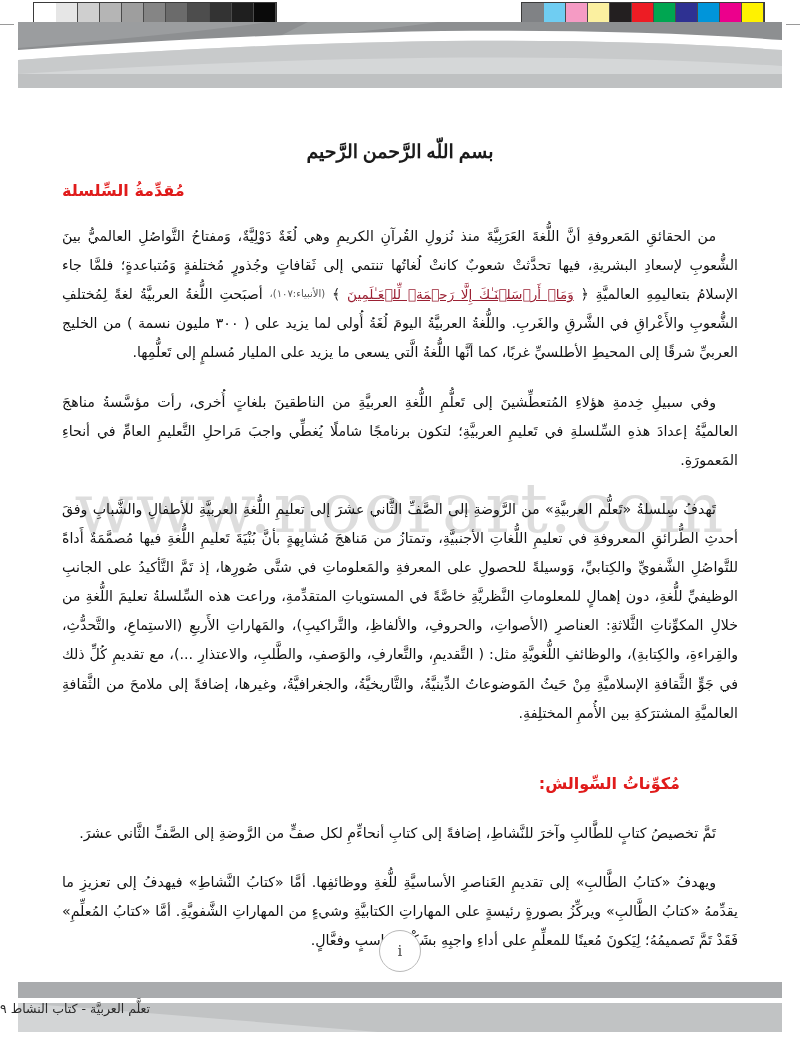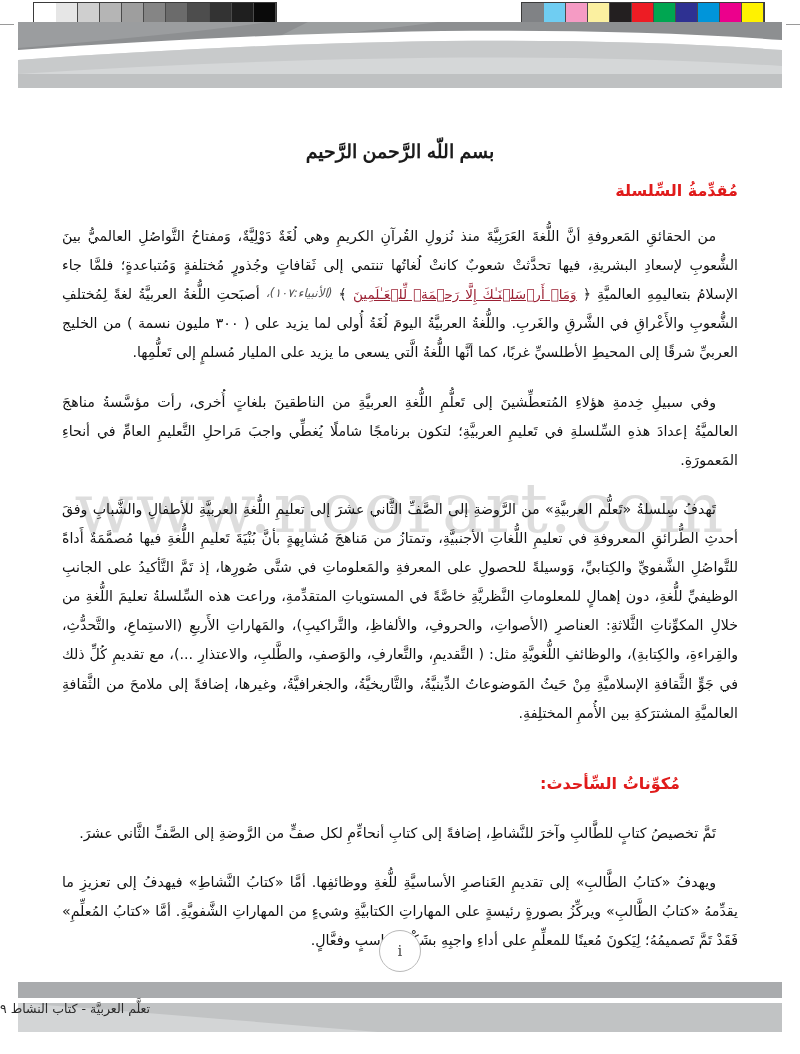--- a/index.html
+++ b/index.html
@@ -82,30 +82,30 @@
     top: 140px;
     left: 62px;
     width: 676px;
     z-index: 10;
     direction: rtl;
     text-align: justify;
   }
 
   .basmala {
     text-align: center;
-    font-family: Liberation Sans, sans-serif;
+    font-family: Liberation Serif, serif;
     font-size: 19px;
     font-weight: bold;
     color: #1b1b1b;
     margin: 0 0 18px 0;
     letter-spacing: .5px;
   }
 
   .section-title {
-    text-align: right;
+    text-align: left;
     font-size: 16px;
     font-weight: bold;
     color: #e01b1b;
     margin: 0 0 22px 0;
     letter-spacing: .5px;
   }
   .section-title.right {
     text-align: right;
     margin-top: 46px;
     margin-bottom: 26px;
@@ -123,23 +123,22 @@
   }
   p.body.last { margin-bottom: 0; }
 
   .ayah {
     color: #9b2033;
     font-size: 13.6px;
     text-decoration: underline;
   }
   .ayah-ref {
     color: #555555;
-    font-size: 12px;
+    font-size: 10px;
     vertical-align: 2px;
-    font-style: italic;
   }
 
   
   .footer-band {
     position: absolute;
     left: 18px;
     right: 18px;
     bottom: 22px;
     height: 50px;
     overflow: hidden;
@@ -233,21 +232,21 @@
     <div class="basmala">بسم اللّه الرَّحمن الرَّحيم</div>
 
     <div class="section-title">مُقدِّمةُ السِّلسلة</div>
 
     <p class="body"><span>من الحقائقِ المَعروفةِ أنَّ اللُّغةَ العَرَبِيَّةَ منذ نُزولِ القُرآنِ الكريمِ وهي لُغَةٌ دَوْلِيَّةٌ، وَمفتاحُ التَّواصُلِ العالميُّ بينَ الشُّعوبِ لإسعادِ البشريةِ، فيها تحدَّثتْ شعوبٌ كانتْ لُغاتُها تنتمي إلى ثَقافاتٍ وجُذورٍ مُختلفةٍ وَمُتباعدةٍ؛ فلمَّا جاء الإسلامُ بتعاليمِهِ العالميَّةِ ﴿ </span><span class="ayah">وَمَاۤ أَرۡسَلۡنَـٰكَ إِلَّا رَحۡمَةࣰ لِّلۡعَـٰلَمِینَ</span><span> ﴾ </span><span class="ayah-ref">(الأنبياء:١٠٧)،</span><span> أصبَحتِ اللُّغةُ العربيَّةُ لغةً لِمُختلفِ الشُّعوبِ والأَعْراقِ في الشَّرقِ والغَربِ. واللُّغةُ العربيَّةُ اليومَ لُغَةُ أُولى لما يزيد على ( ٣٠٠ مليون نسمة ) من الخليج العربيِّ شرقًا إلى المحيطِ الأطلسيِّ غربًا، كما أنَّها اللُّغةُ الَّتي يسعى ما يزيد على المليار مُسلمٍ إلى تَعلُّمِها.</span></p>
 
     <p class="body">وفي سبيلِ خِدمةِ هؤلاءِ المُتعطِّشينَ إلى تَعلُّمِ اللُّغةِ العربيَّةِ من الناطقينَ بلغاتٍ أُخرى، رأت مؤسَّسةُ مناهجَ العالميَّةُ إعدادَ هذهِ السِّلسلةِ في تَعليمِ العربيَّةِ؛ لتكون برنامجًا شاملًا يُغطِّي واجبَ مَراحلِ التَّعليمِ العامِّ في أنحاءِ المَعمورَةِ.</p>
 
     <p class="body">تَهدفُ سِلسلةُ «تَعلُّم العربيَّةِ» من الرَّوضةِ إلى الصَّفِّ الثَّاني عشرَ إلى تعليمِ اللُّغةِ العربيَّةِ للأطفالِ والشَّبابِ وفقَ أحدثِ الطُّرائقِ المعروفةِ في تعليمِ اللُّغاتِ الأجنبيَّةِ، وتمتازُ من مَناهجَ مُشابِهةٍ بأنَّ بُنْيَةَ تَعليمِ اللُّغةِ فيها مُصمَّمَةٌ أَداةً للتَّواصُلِ الشَّفويِّ والكِتابيِّ، وَوسيلةً للحصولِ على المعرفةِ والمَعلوماتِ في شتَّى صُورِها، إذ تَمَّ التَّأكيدُ على الجانبِ الوظيفيِّ للُّغةِ، دون إهمالٍ للمعلوماتِ النَّظريَّةِ خاصَّةً في المستوياتِ المتقدِّمةِ، وراعت هذه السِّلسلةُ تعليمَ اللُّغةِ من خلالِ المكوِّناتِ الثَّلاثةِ: العناصرِ (الأصواتِ، والحروفِ، والألفاظِ، والتَّراكيبِ)، والمَهاراتِ الأَربعِ (الاستِماعِ، والتَّحدُّثِ، والقِراءةِ، والكِتابةِ)، والوظائفِ اللُّغويَّةِ مثل: ( التَّقديمِ، والتَّعارفِ، والوَصفِ، والطَّلبِ، والاعتذارِ ...)، مع تقديمِ كُلِّ ذلك في جَوٍّ الثَّقافةِ الإسلاميَّةِ مِنْ حَيثُ المَوضوعاتُ الدِّينيَّةُ، والتَّاريخيَّةُ، والجغرافيَّةُ، وغيرها، إضافةً إلى ملامحَ من الثَّقافةِ العالميَّةِ المشترَكةِ بين الأُممِ المختلِفةِ.</p>
 
-    <div class="section-title right">مُكوِّناتُ السِّأحدث:</div>
+    <div class="section-title right">مُكوِّناتُ السِّوالش:</div>
 
     <p class="body">تَمَّ تخصيصُ كتابٍ للطَّالبِ وآخرَ للنَّشاطِ، إضافةً إلى كتابِ أنحاءِّمِ لكل صفٍّ من الرَّوضةِ إلى الصَّفِّ الثَّاني عشرَ.</p>
 
     <p class="body last">ويهدفُ «كتابُ الطَّالبِ» إلى تقديمِ العَناصرِ الأساسيَّةِ للُّغةِ ووظائفِها. أمَّا «كتابُ النَّشاطِ» فيهدفُ إلى تعزيزِ ما يقدِّمهُ «كتابُ الطَّالبِ» ويركِّزُ بصورةٍ رئيسةٍ على المهاراتِ الكتابيَّةِ وشيءٍ من المهاراتِ الشَّفويَّةِ. أمَّا «كتابُ المُعلِّمِ» فَقَدْ تَمَّ تَصميمُهُ؛ لِيَكونَ مُعينًا للمعلِّمِ على أداءِ واجبِهِ بشَكْلٍ مُناسبٍ وفعَّالٍ.</p>
   </div>
 
   <div class="footer-band">
     <svg viewBox="0 0 764 50" preserveAspectRatio="none">
       <rect x="0" y="0" width="764" height="50" fill="#c8cacb"></rect>
       <rect x="0" y="0" width="764" height="16" fill="#a9abad"></rect>

